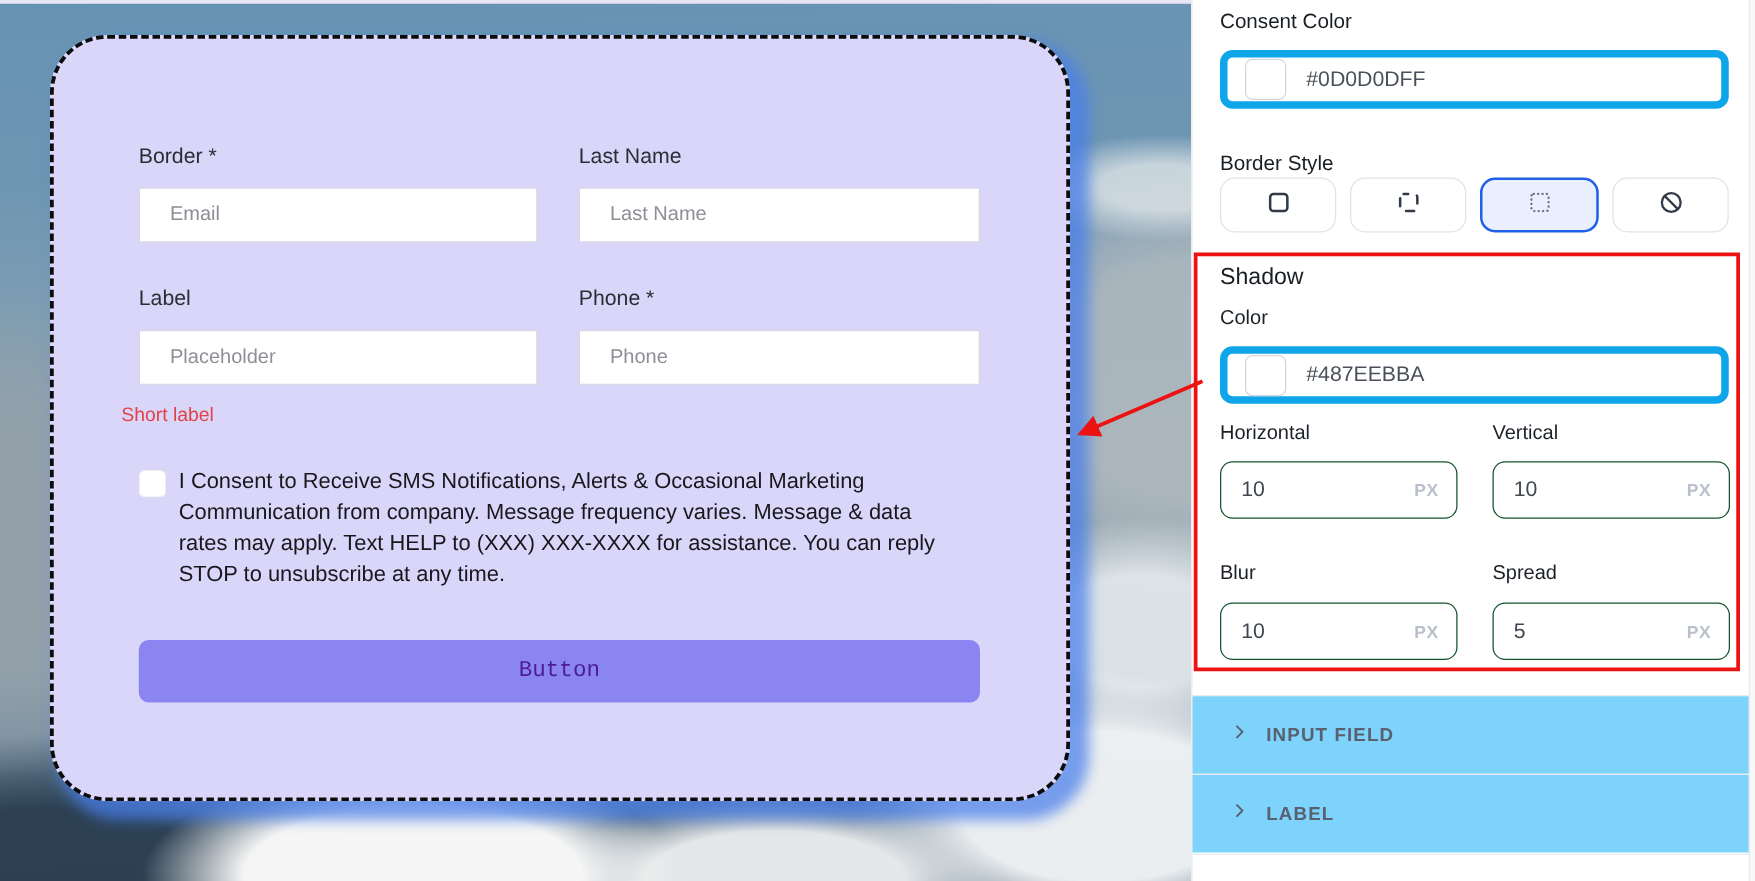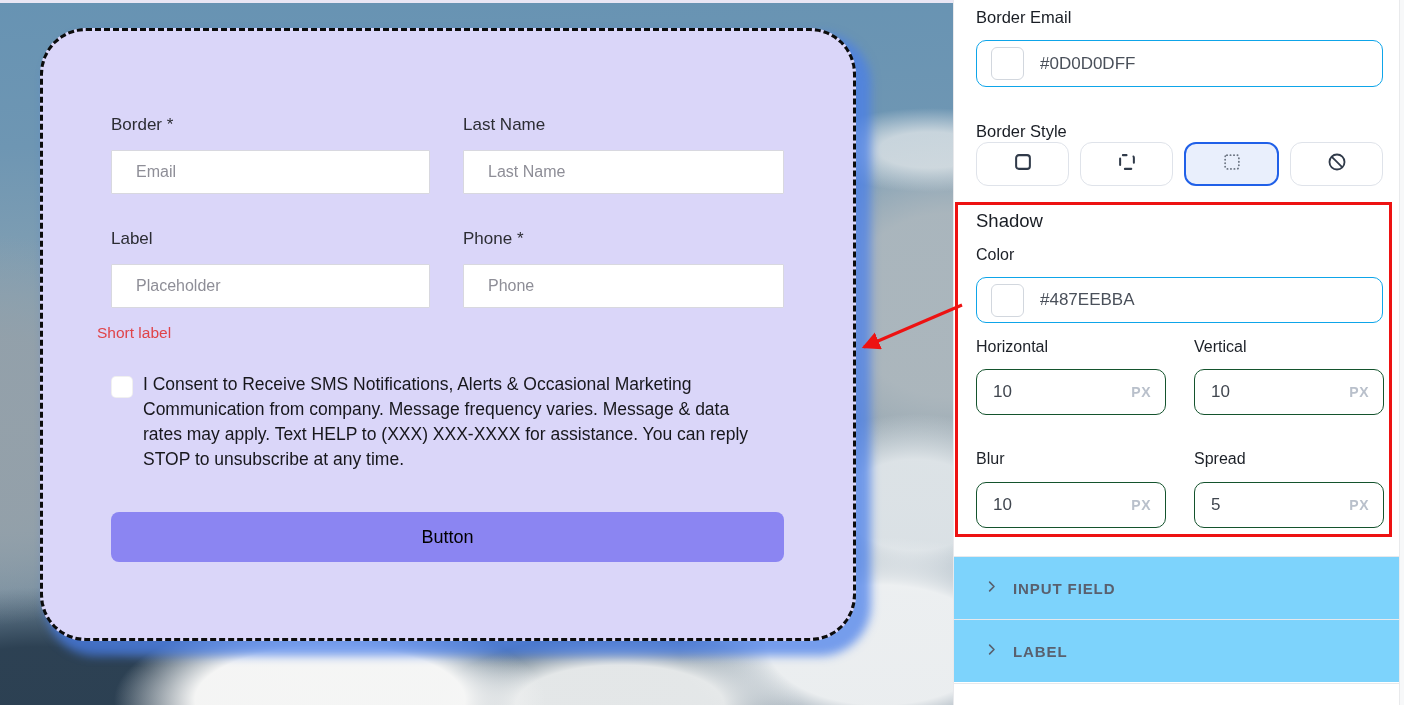--- a/index.html
+++ b/index.html
@@ -44,38 +44,38 @@
   .checkbox {
     position:absolute; left:68px; top:345px; width:22px; height:22px;
     background:#fff; border-radius:5px; border:1px solid rgba(0,0,0,.06);
   }
   .consent {
     position:absolute; left:100px; top:341px; width:660px;
     font-size:17.5px; line-height:25px; color:#17171c; white-space:pre-line;
   }
   .form-btn {
     position:absolute; left:68px; top:481px; width:673px; height:50px;
-    background:#8b85f2; border:none; border-radius:8px; color:#000000;
-    font-size:18px; font-family:Liberation Sans, sans-serif; cursor:pointer;
+    background:#8b85f2; border:none; border-radius:8px; color:#4c1d95;
+    font-size:18px; font-family:Liberation Mono, monospace; cursor:pointer;
   }
 
   
   .panel {
     position:absolute; left:953px; top:0; width:451px; height:705px;
     background:#fff; border-left:1px solid #e8e9ec;
   }
   .scroll-track {
     position:absolute; right:0; top:0; width:5px; height:705px;
     background:#f7f8f9; border-left:1px solid #e9eaec;
   }
   .p-group-label { position:absolute; left:22px; font-size:16.5px; font-weight:500; color:#191d24; }
   .p-sub-label   { position:absolute; font-size:16px; color:#1c2027; }
   .color-input {
     position:absolute; left:22px; width:407px; background:#fff;
-    border:1px solid #0ea5e9; border-radius:10px; display:flex; align-items:center;
+    border:6px solid #0ea5e9; border-radius:10px; display:flex; align-items:center;
   }
   .swatch-frame {
     width:33px; height:33px; margin-left:14px; border:1px solid #d2d7de;
     border-radius:6px; background:#fff; padding:3px; flex:none;
   }
   .swatch-fill { width:100%; height:100%; border-radius:3px; }
   .swatch-black { background:#0D0D0D; }
   .swatch-blue  { background:repeating-conic-gradient(#8aa8f0 0% 25%, #6b93ec 0% 50%) 0 0 / 16px 16px; }
   .color-input input {
     flex:1; border:none; outline:none; background:transparent; margin-left:16px;
@@ -145,21 +145,21 @@
     <div class="consent">I Consent to Receive SMS Notifications, Alerts &amp; Occasional Marketing
 Communication from company. Message frequency varies. Message &amp; data
 rates may apply. Text HELP to (XXX) XXX-XXXX for assistance. You can reply
 STOP to unsubscribe at any time.</div>
 
     <button class="form-btn">Button</button>
   </div>
 
   <div class="panel">
 
-    <div class="p-group-label" style="top:8px;">Border Email</div>
+    <div class="p-group-label" style="top:8px;">Consent Color</div>
     <div class="color-input" style="top:40px; height:47px;">
       <span class="swatch-frame"><span class="swatch-fill swatch-black"></span></span>
       <input type="text" value="#0D0D0DFF" style="">
     </div>
 
     <div class="p-group-label" style="top:122px;">Border Style</div>
     <div class="style-row">
       <div class="style-btn">
         <span>
           <svg width="22" height="22" viewBox="0 0 24 24" fill="none" stroke="#303a49" stroke-width="2.2">

